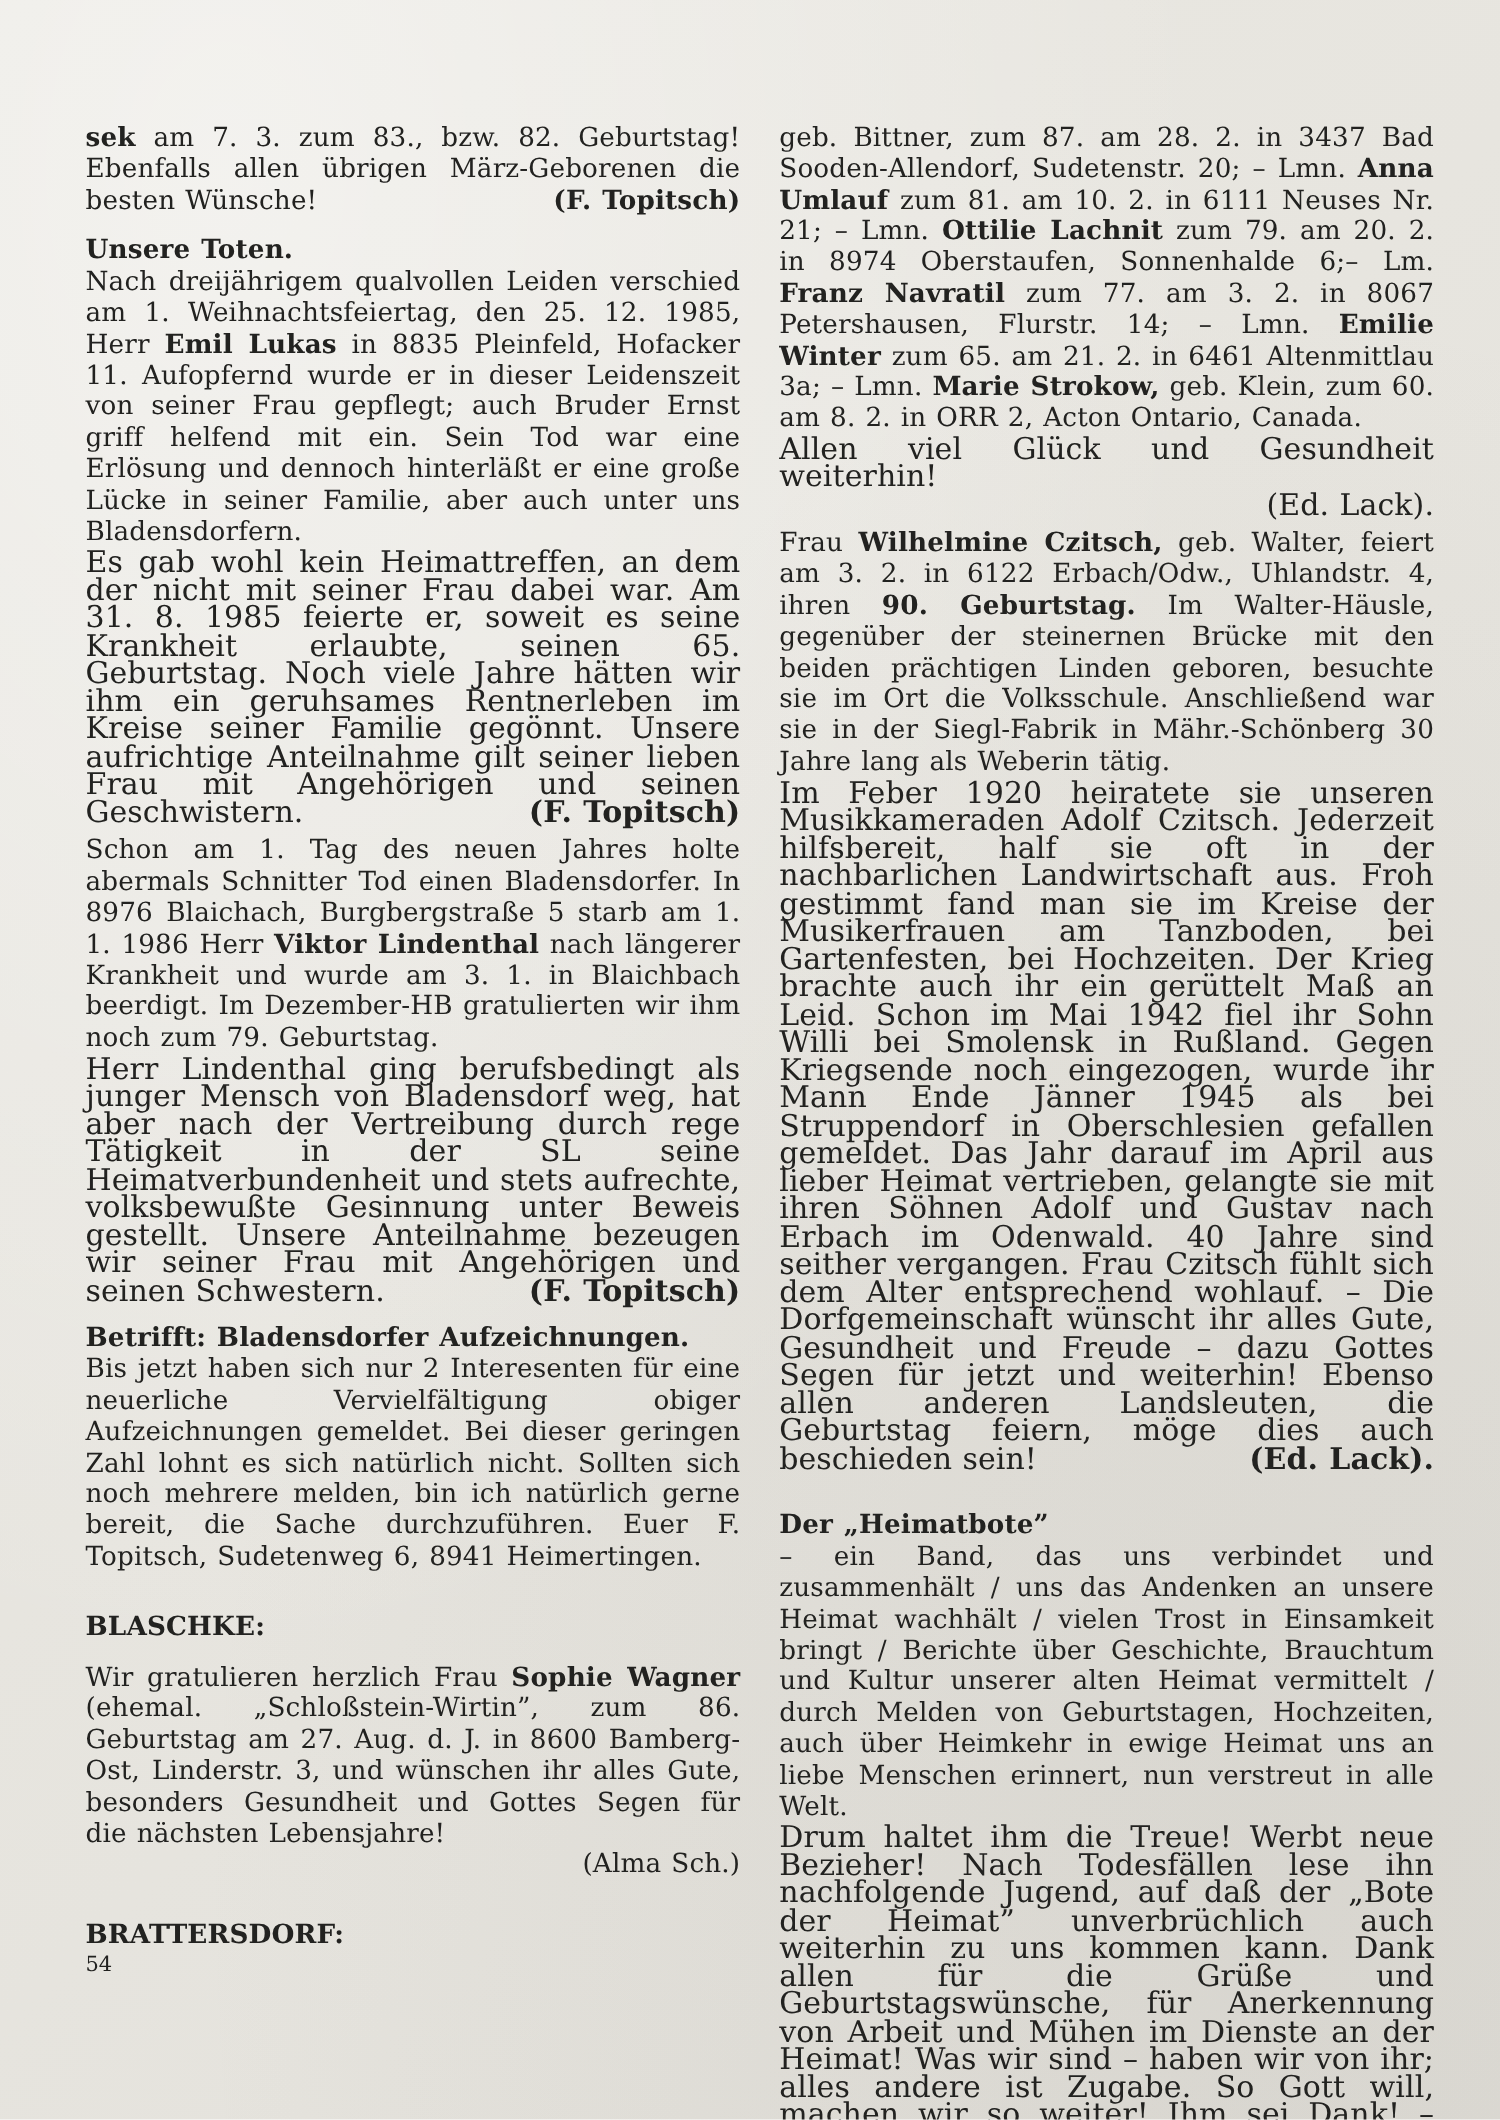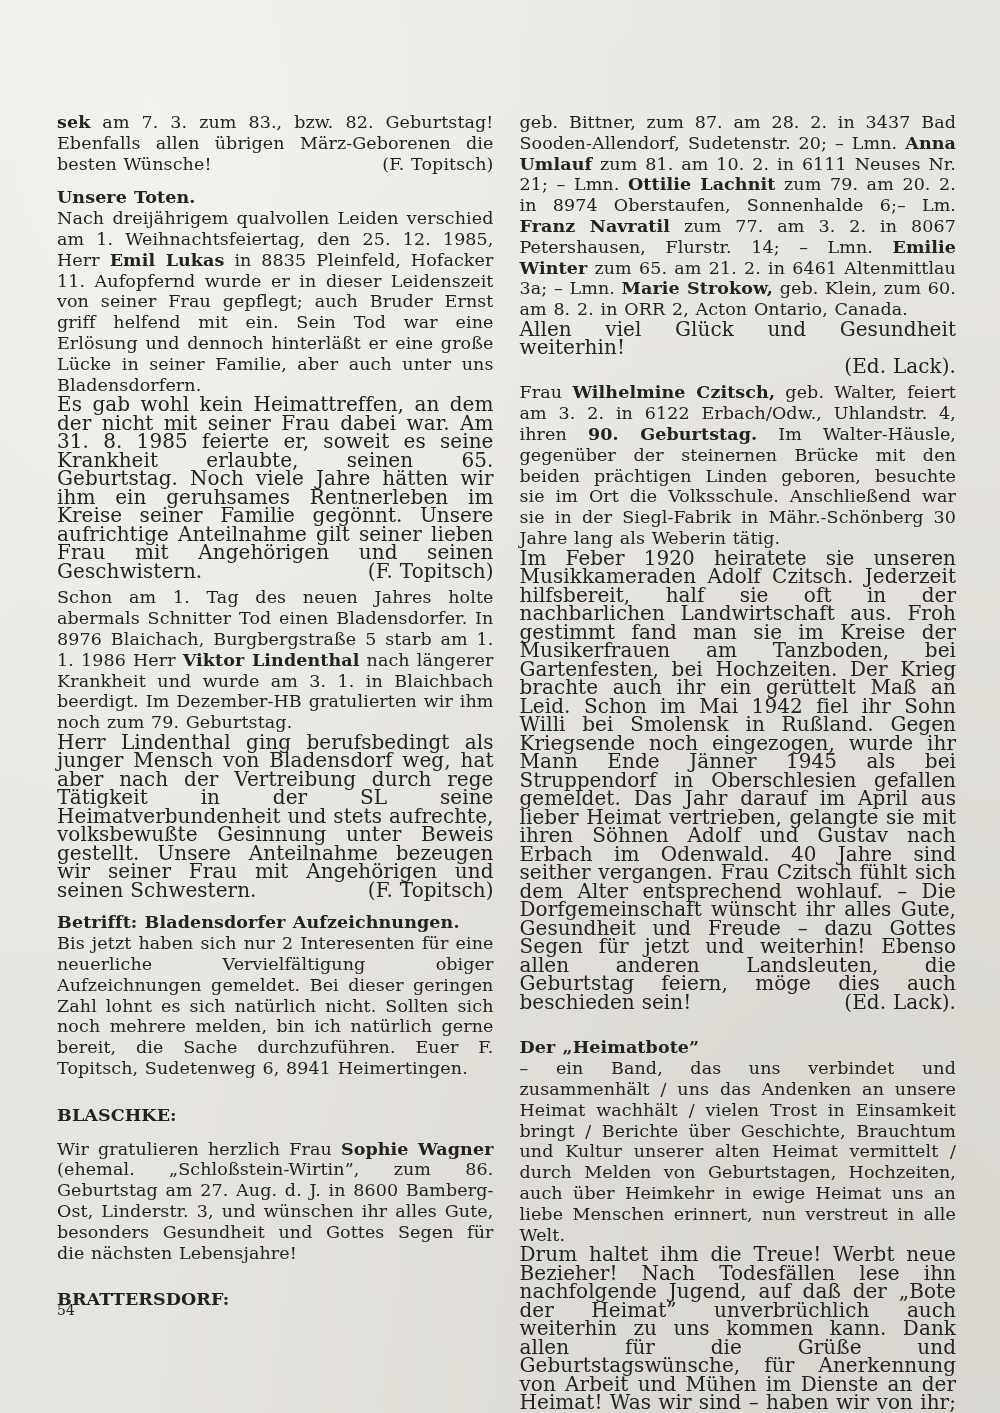--- a/index.html
+++ b/index.html
@@ -14,33 +14,33 @@
     background:
       radial-gradient(ellipse at 15% 8%, rgba(255,255,255,0.45), rgba(255,255,255,0) 55%),
       radial-gradient(ellipse at 85% 90%, rgba(120,115,105,0.10), rgba(255,255,255,0) 60%),
       linear-gradient(135deg,#eae8e2 0%, #e7e5df 45%, #e2e0da 100%);
     overflow:hidden;
   }
   .page{
     position:relative;
     width:1000px;height:1413px;
     box-sizing:border-box;
-    padding:112px 44px 0 57px;
+    padding:82px 44px 0 57px;
   }
   .columns{display:flex;gap:26px;}
   .col{width:437px;}
   .blk{margin:0;text-align:justify;}
   .blk.normal{font-size:17.5px;line-height:20.8px;word-spacing:1px;letter-spacing:0.1px;}
   .blk.small{font-size:20px;line-height:18.5px;word-spacing:0.5px;letter-spacing:0.05px;}
   h3.blk{font-size:18.2px;line-height:21px;font-weight:bold;text-align:left;letter-spacing:0.2px;}
   .gsm{margin-top:7px;}
   .gmd{margin-top:13px;}
   .glg{margin-top:26px;}
   .b{font-weight:bold;}
-  .sig{float:right;font-weight:normal;}
+  .sig{float:right;font-weight:bold;}
   .sig-line{display:block;text-align:right;}
   .pagenum{
     position:absolute;left:57px;top:1300px;
     font-size:14px;line-height:21px;
   }
 </style>
 </head>
 <body>
 
 <div class="page">
@@ -48,21 +48,21 @@
     <div class="col" id="col-left">
         <p class="blk normal g0"><span class="b">sek</span><span> am 7. 3. zum 83., bzw. 82. Geburtstag! Ebenfalls allen übrigen März-Geborenen die besten Wünsche! </span><span class="sig">(F. Topitsch)</span></p>
         <h3 class="blk normal gmd"><span class="b">Unsere Toten.</span></h3>
         <p class="blk normal g0"><span>Nach dreijährigem qualvollen Leiden verschied am 1. Weihnachtsfeiertag, den 25. 12. 1985, Herr </span><span class="b">Emil Lukas</span><span> in 8835 Pleinfeld, Hofacker 11. Aufopfernd wurde er in dieser Leidenszeit von seiner Frau gepflegt; auch Bruder Ernst griff helfend mit ein. Sein Tod war eine Erlösung und dennoch hinterläßt er eine große Lücke in seiner Familie, aber auch unter uns Bladensdorfern.</span></p>
         <p class="blk small g0"><span>Es gab wohl kein Heimattreffen, an dem der nicht mit seiner Frau dabei war. Am 31. 8. 1985 feierte er, soweit es seine Krankheit erlaubte, seinen 65. Geburtstag. Noch viele Jahre hätten wir ihm ein geruhsames Rentnerleben im Kreise seiner Familie gegönnt. Unsere aufrichtige Anteilnahme gilt seiner lieben Frau mit Angehörigen und seinen Geschwistern. </span><span class="sig">(F. Topitsch)</span></p>
         <p class="blk normal gsm"><span>Schon am 1. Tag des neuen Jahres holte abermals Schnitter Tod einen Bladensdorfer. In 8976 Blaichach, Burgbergstraße 5 starb am 1. 1. 1986 Herr </span><span class="b">Viktor Lindenthal</span><span> nach längerer Krankheit und wurde am 3. 1. in Blaichbach beerdigt. Im Dezember-HB gratulierten wir ihm noch zum 79. Geburtstag.</span></p>
         <p class="blk small g0"><span>Herr Lindenthal ging berufsbedingt als junger Mensch von Bladensdorf weg, hat aber nach der Vertreibung durch rege Tätigkeit in der SL seine Heimatverbundenheit und stets aufrechte, volksbewußte Gesinnung unter Beweis gestellt. Unsere Anteilnahme bezeugen wir seiner Frau mit Angehörigen und seinen Schwestern. </span><span class="sig">(F. Topitsch)</span></p>
         <h3 class="blk normal gmd"><span class="b">Betrifft: Bladensdorfer Aufzeichnungen.</span></h3>
         <p class="blk normal g0"><span>Bis jetzt haben sich nur 2 Interesenten für eine neuerliche Vervielfältigung obiger Aufzeichnungen gemeldet. Bei dieser geringen Zahl lohnt es sich natürlich nicht. Sollten sich noch mehrere melden, bin ich natürlich gerne bereit, die Sache durchzuführen. Euer F. Topitsch, Sudetenweg 6, 8941 Heimertingen.</span></p>
         <h3 class="blk normal glg"><span class="b">BLASCHKE:</span></h3>
-        <p class="blk normal gmd"><span>Wir gratulieren herzlich Frau </span><span class="b">Sophie Wagner</span><span> (ehemal. „Schloßstein-Wirtin”, zum 86. Geburtstag am 27. Aug. d. J. in 8600 Bamberg-Ost, Linderstr. 3, und wünschen ihr alles Gute, besonders Gesundheit und Gottes Segen für die nächsten Lebensjahre!</span></p>
+        <p class="blk normal gmd"><span>Wir gratulieren herzlich Frau </span><span class="b">Sophie Wagner</span><span> (ehemal. „Schloßstein-Wirtin”, zum 86. Geburtstag am 27. Aug. d. J. in 8600 Bamberg-Ost, Linderstr. 3, und wünschen ihr alles Gute, besonders Gesundheit und Gottes Segen für die nächsten Lebensjahre!</span><span class="sig-line">(Alma Sch.)</span></p>
         <h3 class="blk normal glg"><span class="b">BRATTERSDORF:</span></h3>
       </div>
     <div class="col" id="col-right">
         <p class="blk normal g0"><span>geb. Bittner, zum 87. am 28. 2. in 3437 Bad Sooden-Allendorf, Sudetenstr. 20; – Lmn. </span><span class="b">Anna Umlauf</span><span> zum 81. am 10. 2. in 6111 Neuses Nr. 21; – Lmn. </span><span class="b">Ottilie Lachnit</span><span> zum 79. am 20. 2. in 8974 Oberstaufen, Sonnenhalde 6;– Lm. </span><span class="b">Franz Navratil</span><span> zum 77. am 3. 2. in 8067 Petershausen, Flurstr. 14; – Lmn. </span><span class="b">Emilie Winter</span><span> zum 65. am 21. 2. in 6461 Altenmittlau 3a; – Lmn. </span><span class="b">Marie Strokow,</span><span> geb. Klein, zum 60. am 8. 2. in ORR 2, Acton Ontario, Canada.</span></p>
         <p class="blk small g0"><span>Allen viel Glück und Gesundheit weiterhin!</span><span class="sig-line">(Ed. Lack).</span></p>
         <p class="blk normal gsm"><span>Frau </span><span class="b">Wilhelmine Czitsch,</span><span> geb. Walter, feiert am 3. 2. in 6122 Erbach/Odw., Uhlandstr. 4, ihren </span><span class="b">90. Geburtstag.</span><span> Im Walter-Häusle, gegenüber der steinernen Brücke mit den beiden prächtigen Linden geboren, besuchte sie im Ort die Volksschule. Anschließend war sie in der Siegl-Fabrik in Mähr.-Schönberg 30 Jahre lang als Weberin tätig.</span></p>
         <p class="blk small g0"><span>Im Feber 1920 heiratete sie unseren Musikkameraden Adolf Czitsch. Jederzeit hilfsbereit, half sie oft in der nachbarlichen Landwirtschaft aus. Froh gestimmt fand man sie im Kreise der Musikerfrauen am Tanzboden, bei Gartenfesten, bei Hochzeiten. Der Krieg brachte auch ihr ein gerüttelt Maß an Leid. Schon im Mai 1942 fiel ihr Sohn Willi bei Smolensk in Rußland. Gegen Kriegsende noch eingezogen, wurde ihr Mann Ende Jänner 1945 als bei Struppendorf in Oberschlesien gefallen gemeldet. Das Jahr darauf im April aus lieber Heimat vertrieben, gelangte sie mit ihren Söhnen Adolf und Gustav nach Erbach im Odenwald. 40 Jahre sind seither vergangen. Frau Czitsch fühlt sich dem Alter entsprechend wohlauf. – Die Dorfgemeinschaft wünscht ihr alles Gute, Gesundheit und Freude – dazu Gottes Segen für jetzt und weiterhin! Ebenso allen anderen Landsleuten, die Geburtstag feiern, möge dies auch beschieden sein! </span><span class="sig">(Ed. Lack).</span></p>
         <h3 class="blk normal glg"><span class="b">Der „Heimatbote”</span></h3>
         <p class="blk normal g0"><span>– ein Band, das uns verbindet und zusammenhält / uns das Andenken an unsere Heimat wachhält / vielen Trost in Einsamkeit bringt / Berichte über Geschichte, Brauchtum und Kultur unserer alten Heimat vermittelt / durch Melden von Geburtstagen, Hochzeiten, auch über Heimkehr in ewige Heimat uns an liebe Menschen erinnert, nun verstreut in alle Welt.</span></p>
         <p class="blk small g0"><span>Drum haltet ihm die Treue! Werbt neue Bezieher! Nach Todesfällen lese ihn nachfolgende Jugend, auf daß der „Bote der Heimat” unverbrüchlich auch weiterhin zu uns kommen kann. Dank allen für die Grüße und Geburtstagswünsche, für Anerkennung von Arbeit und Mühen im Dienste an der Heimat! Was wir sind – haben wir von ihr; alles andere ist Zugabe. So Gott will, machen wir so weiter! Ihm sei Dank! – Euer Ortsbetreuer Ed. Lack, 8907 Thannhausen/Schwaben.</span></p>

